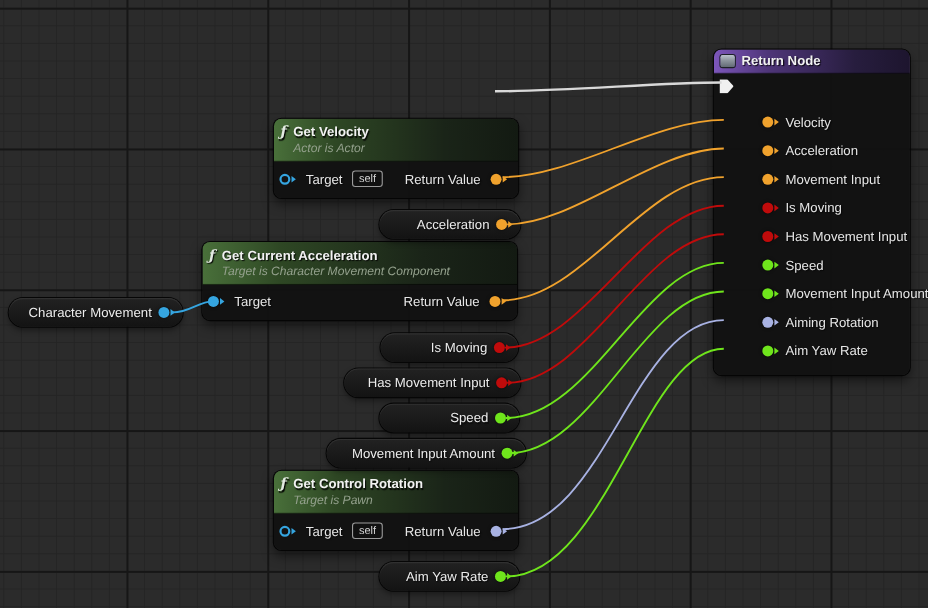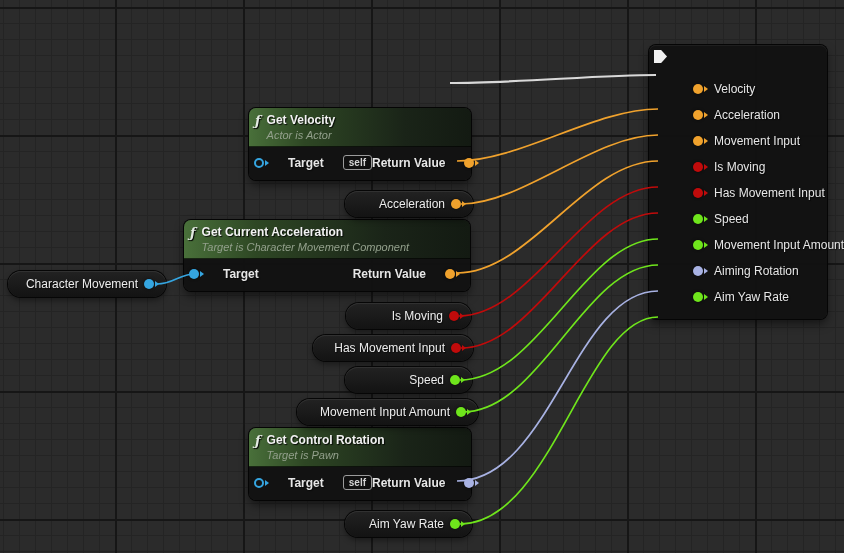--- a/index.html
+++ b/index.html
@@ -39,21 +39,21 @@
     font-family:"DejaVu Serif", serif; font-style:italic; font-weight:bold;
     font-size:13px; line-height:15px; color:#e3eae2; text-shadow:1px 1px 1px #000;
   }
   .node-icon {
     width:13px; height:11px; border-radius:2px; flex:0 0 auto;
     background:linear-gradient(#bac3cc 0%, #8d959e 45%, #626a74 100%);
     box-shadow:0 0 0 1px #1d2127;
   }
 
   .fn-body { display:flex; align-items:center; justify-content:space-between; padding:8px 10px 10px 5px; }
-  .pin-group { display:flex; align-items:center; gap:19px;font-weight:bold; }
+  .pin-group { display:flex; align-items:center; gap:9px; }
   .pin-label { font-size:12px; color:#e6e6e6; text-shadow:1px 1px 1px rgba(0,0,0,.6); white-space:nowrap; }
   .self-box {
     font-size:10px; color:#d4d4d4; background:#101010;
     border:1px solid #9b9b9b; border-radius:3px;
     padding:0 5px; height:15px; line-height:13px;
   }
 
   
   .pin { display:inline-flex; align-items:center; gap:1px; flex:0 0 auto; }
   .pin-circle { width:10px; height:10px; border-radius:50%; }
@@ -175,20 +175,24 @@
         <span class="pin-label">Return Value</span>
         <span class="pin" style="--c: #a8b2e3;">
             <span class="pin-circle filled"></span>
             <span class="pin-arrow"></span>
           </span>
       </div>
     </div>
   </div>
 
   <div class="node" style="left:649px;top:45px;width:178px;">
+    <div class="header purple">
+      <span class="node-icon"></span>
+      <span class="hdr-title">Return Node</span>
+    </div>
     <div class="rn-exec-row">
       <span class="exec-pin"></span>
     </div>
     <div class="rn-pins">
         <div class="rn-row">
           <span class="pin" style="--c: #f0a22d;">
             <span class="pin-circle filled"></span>
             <span class="pin-arrow"></span>
           </span>
           <span class="rn-label">Velocity</span>

